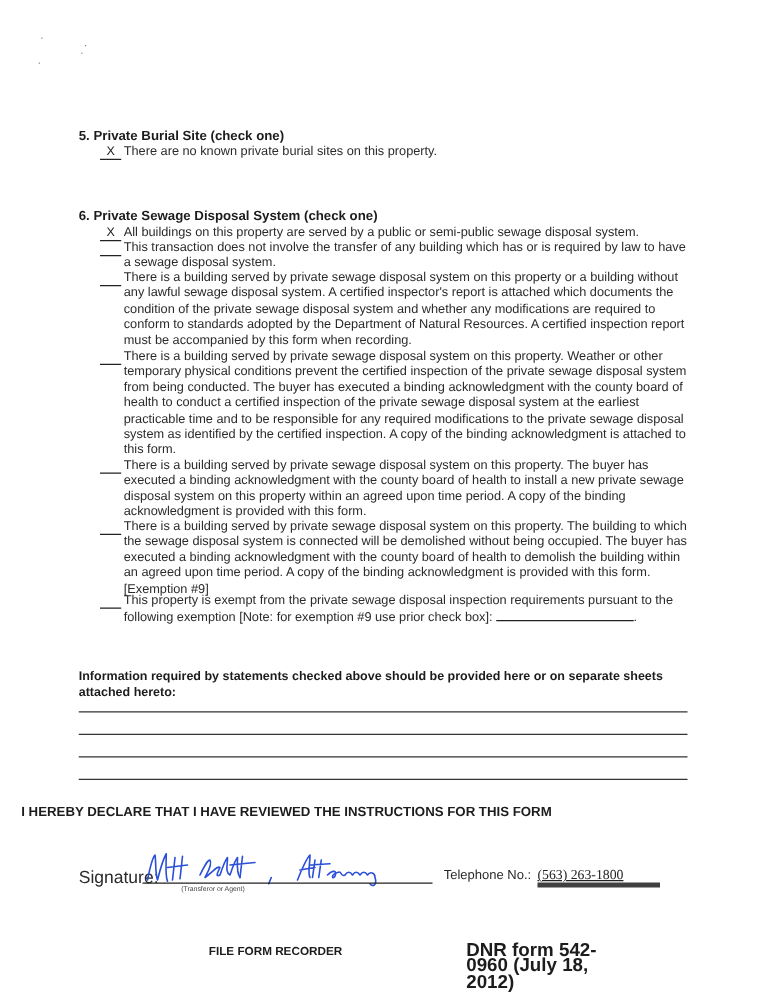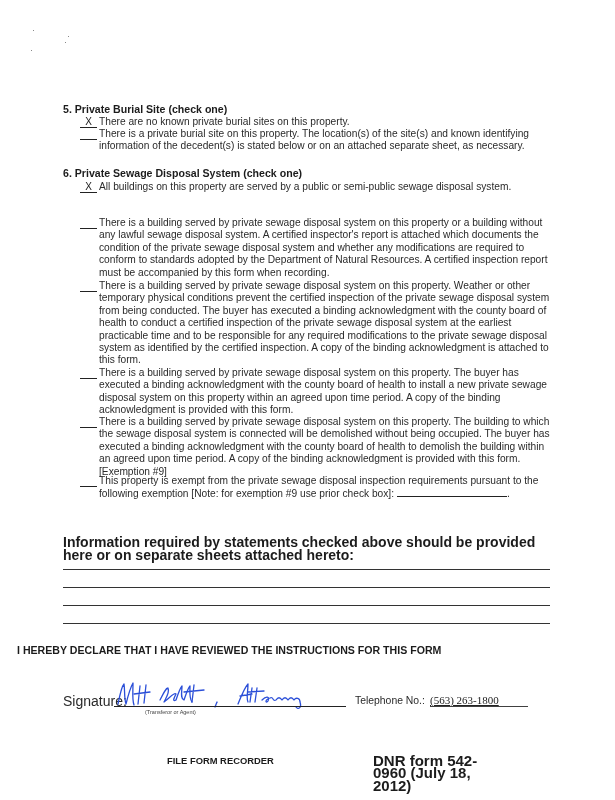--- a/index.html
+++ b/index.html
@@ -13,31 +13,31 @@
 
   .sec-title { position: absolute; left: 63px; font-weight: bold; font-size: 10.6px; color: #1c1c1c; }
   .item { position: absolute; left: 80px; width: 475px; }
   .item .mark {
     position: absolute; left: 0; top: 0; width: 17px; height: 11px;
     border-bottom: 1px solid #222; text-align: center; font-size: 10px; line-height: 11px;
   }
   .item .txt { margin-left: 19px; display: block; text-indent: 0; color: #2a2a2a; }
   .blank-line { display: inline-block; border-bottom: 1px solid #222; height: 9px; vertical-align: baseline; }
 
-  .info { position: absolute; left: 63px; top: 520px; width: 490px; font-weight: bold; font-size: 14px; line-height: 12.5px; color: #1c1c1c; }
+  .info { position: absolute; left: 63px; top: 520px; width: 490px; font-weight: bold; font-size: 10px; line-height: 12.5px; color: #1c1c1c; }
   .rule { position: absolute; left: 63px; width: 487px; height: 1px; background: #333; }
 
   .declare { position: absolute; left: 17px; width: 615px; text-align: left; font-weight: bold; font-size: 10.6px; line-height: 13px; color: #1c1c1c; }
 
   .sig-label { position: absolute; left: 63px; top: 679px; font-size: 14px; color: #2a2a2a; }
   .sig-line { position: absolute; left: 114px; top: 690px; width: 232px; height: 1px; background: #222; }
   .sig-sub { position: absolute; left: 145px; top: 690px; font-size: 5.5px; color: #444; }
   .sig-svg { position: absolute; left: 114px; top: 664px; }
   .tel-label { position: absolute; left: 355px; top: 679px; font-size: 10.4px; color: #2a2a2a; }
-  .tel-value { position: absolute; left: 430px; top: 678px; width: 98px; border-bottom: 1px solid #404040; font-family: "Liberation Serif", serif; font-size: 11px; text-decoration: underline; color: #222; }
+  .tel-value { position: absolute; left: 430px; top: 678px; width: 98px; border-bottom: 4px solid #404040; font-family: "Liberation Serif", serif; font-size: 11px; text-decoration: underline; color: #222; }
 
   .footer-left { position: absolute; left: 167px; top: 739px; font-weight: bold; font-size: 9.4px; color: #1c1c1c; }
   .footer-right { position: absolute; left: 373px; top: 739px; font-weight: bold; font-size: 15px; color: #1c1c1c; }
 </style>
 </head>
 <body>
 
 <div class="page">
 
   <div class="specks">
@@ -46,30 +46,30 @@
     <span style="left:65px;top:26px"></span>
     <span style="left:31px;top:34px"></span>
   </div>
 
   <div class="sec-title" style="top:87px">5.  Private Burial Site (check one)</div>
 
   <div class="item" style="top:100px">
     <span class="mark">X</span>
     <span class="txt">There are no known private burial sites on this property.</span>
   </div>
-  <div class="item" style="top:112px">
-    <span class="mark"></span>
-    <span class="txt">There is a private burial site on this property.  The location(s) of the site(s) and known identifying information of the decedent(s) is stated below or on an attached separate sheet, as necessary.</span>
-  </div>
 
   <div class="sec-title" style="top:151px">6.  Private Sewage Disposal System (check one)</div>
 
   <div class="item" style="top:165px">
     <span class="mark">X</span>
     <span class="txt">All buildings on this property are served by a public or semi-public sewage disposal system.</span>
+  </div>
+  <div class="item" style="top:177px">
+    <span class="mark"></span>
+    <span class="txt">This transaction does not involve the transfer of any building which has or is required by law to have a sewage disposal system.</span>
   </div>
   <div class="item" style="top:201px">
     <span class="mark"></span>
     <span class="txt">There is a building served by private sewage disposal system on this property or a building without any lawful sewage disposal system.  A certified inspector's report is attached which documents the condition of the private sewage disposal system and whether any modifications are required to conform to standards adopted by the Department of Natural Resources.  A certified inspection report must be accompanied by this form when recording.</span>
   </div>
   <div class="item" style="top:264px">
     <span class="mark"></span>
     <span class="txt">There is a building served by private sewage disposal system on this property.  Weather or other temporary physical conditions prevent the certified inspection of the private sewage disposal system from being conducted.  The buyer has executed a binding acknowledgment with the county board of health to conduct a certified inspection of the private sewage disposal system at the earliest practicable time and to be responsible for any required modifications to the private sewage disposal system as identified by the certified inspection.  A copy of the binding acknowledgment is attached to this form.</span>
   </div>
   <div class="item" style="top:351px">

